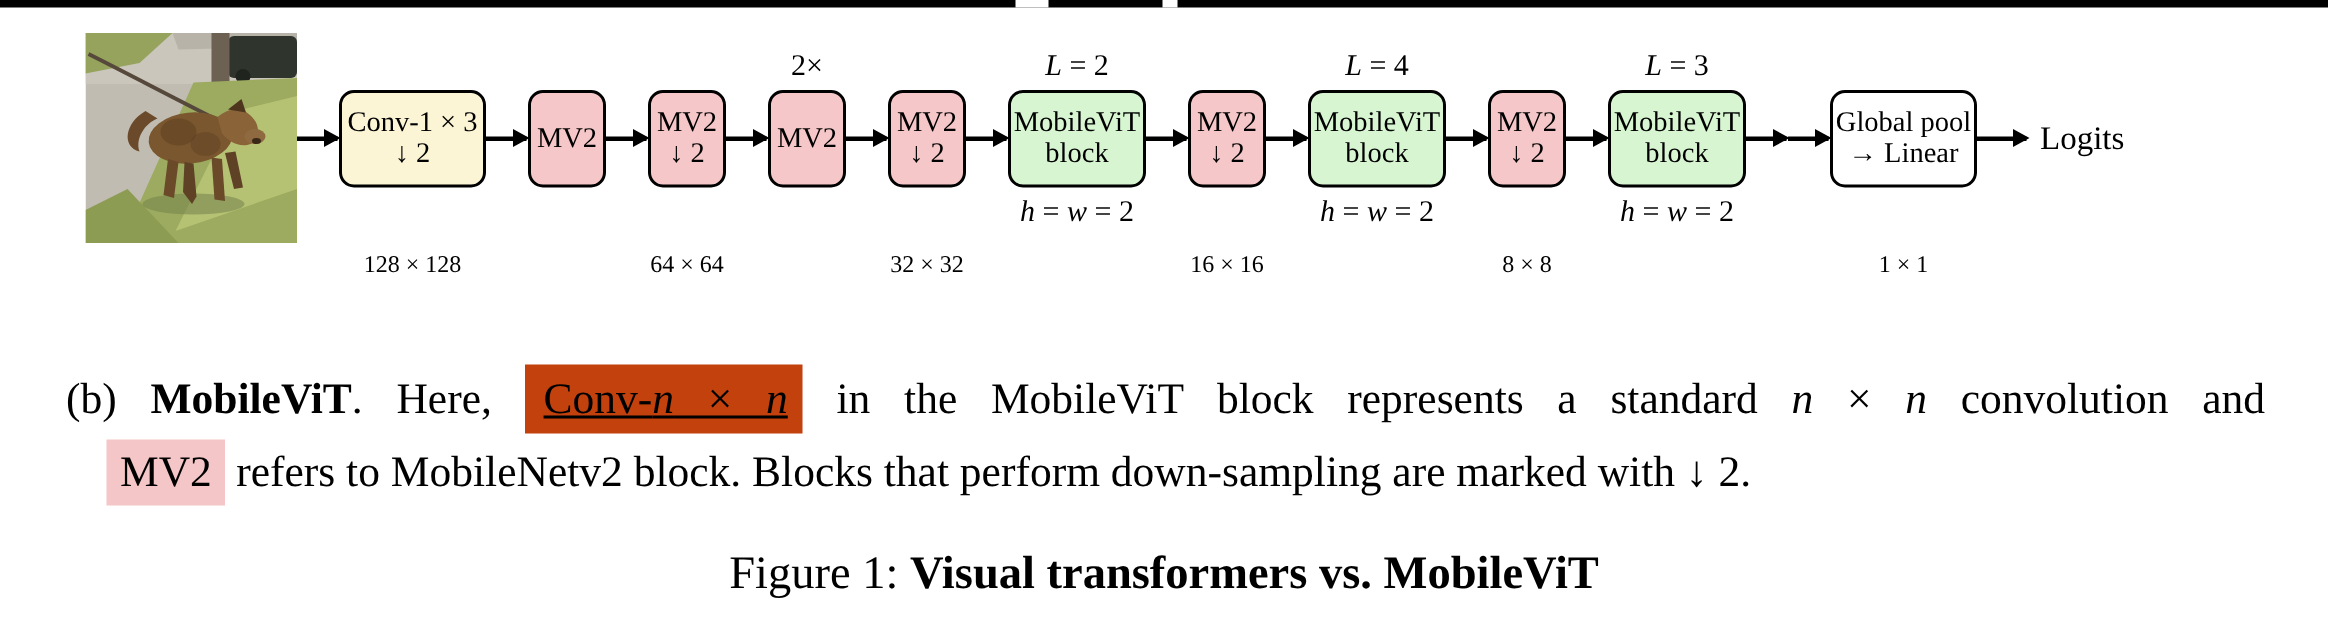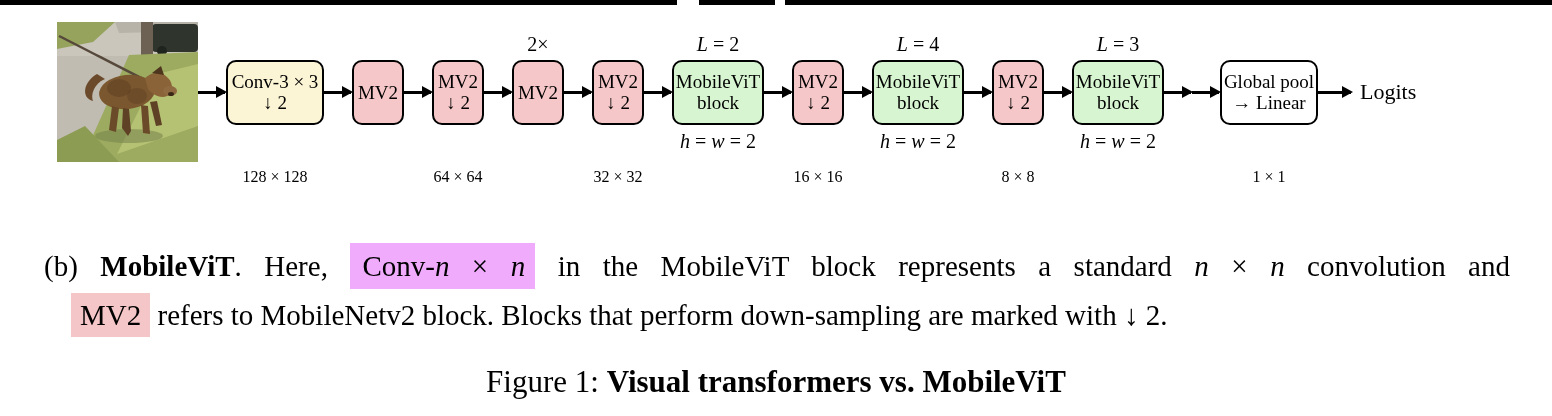--- a/index.html
+++ b/index.html
@@ -61,21 +61,21 @@
     width:0; height:0; border-left:11px solid #000;
     border-top:6px solid transparent; border-bottom:6px solid transparent;
   }
   .arrow.long { width:33px; }
   .logits { font-size:22px; margin-left:8px; white-space:nowrap; }
 
   
   .caption { position:absolute; left:44px; top:246px; width:1466px; font-size:29px; }
   .cap-line1 { text-align:justify; text-align-last:justify; line-height:40px; }
   .cap-line2 { margin-top:9px; line-height:40px;padding-left:27px; }
-  .hl-yellow { background:#f0abfc; padding:7px 10px 7px 12px; }
+  .hl-yellow { background:#c2410c; padding:7px 10px 7px 12px;text-decoration:underline; }
   .hl-pink   { background:#f5c6c7; padding:6px 9px; }
   .caption b { font-weight:bold; }
   .caption i { font-style:italic; }
 
   .fig-caption {
     position:absolute; left:0; top:364px; width:1552px;
     text-align:center; font-size:31px;
   }
   .fig-caption b { font-weight:bold;margin-top:28px; }
 </style>
@@ -115,21 +115,21 @@
     <path d="M66,86 l-1,20 l6,8 l3,-5 l-2,-22 z" fill="#5f4226"></path>
   </svg>
 
 
   <div class="flow">
 
     <div class="arrow"></div>
 
     <div class="stage">
       <div class="box conv w-conv3">
-        <div class="bl">Conv-3 × 3</div>
+        <div class="bl">Conv-1 × 3</div>
         <div class="bl">↓ 2</div>
       </div>
       <div class="dim">128 × 128</div>
     </div>
 
     <div class="arrow"></div>
 
     <div class="stage">
       <div class="box mv2 w-mv2">
         <div class="bl">MV2</div>

